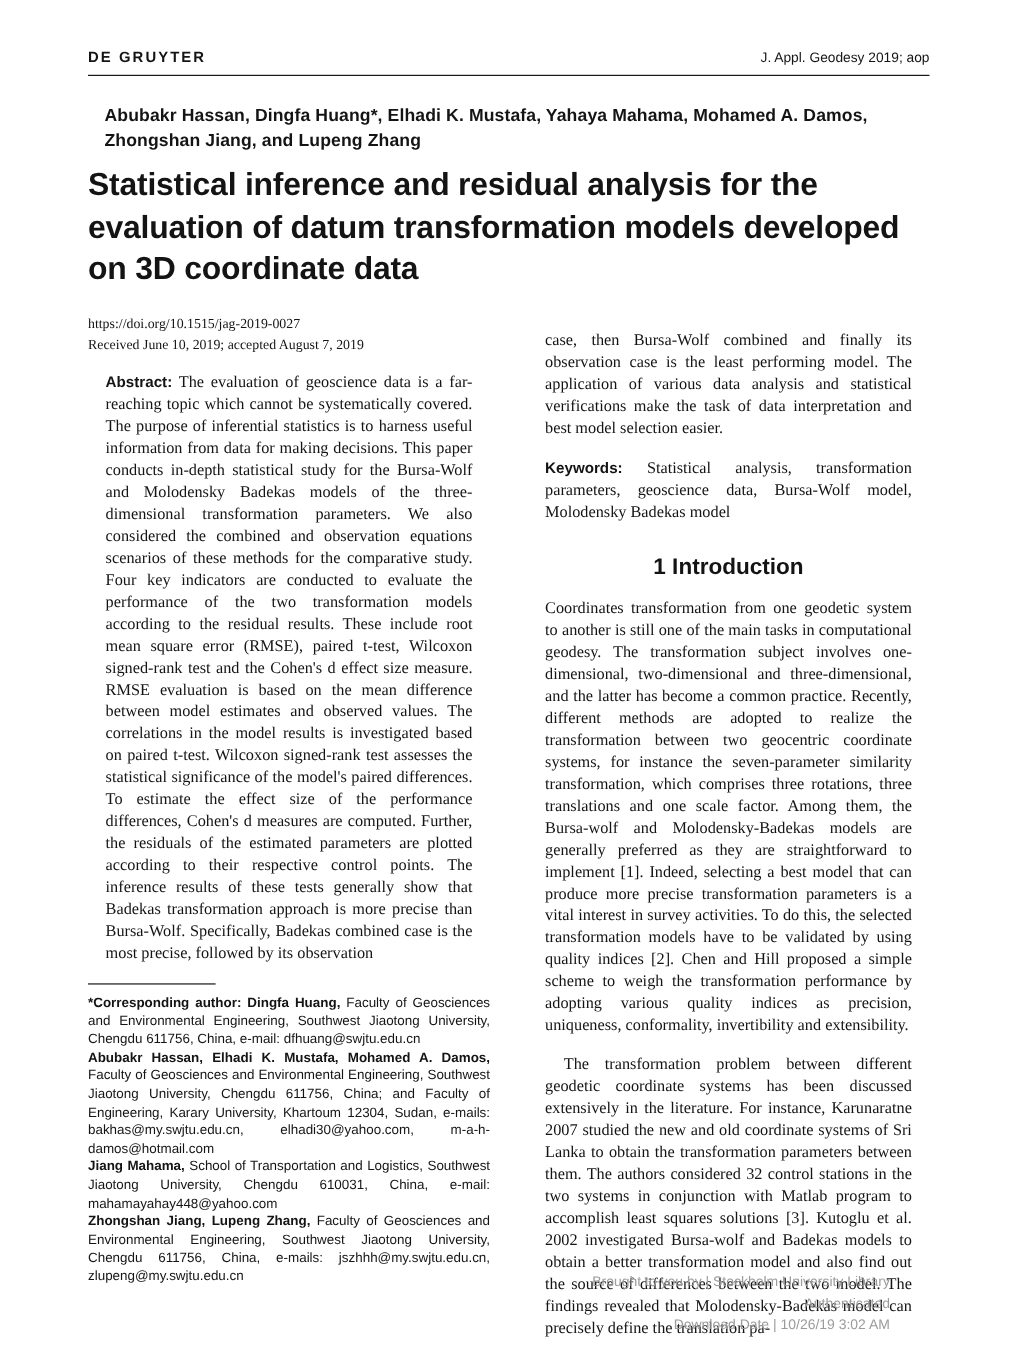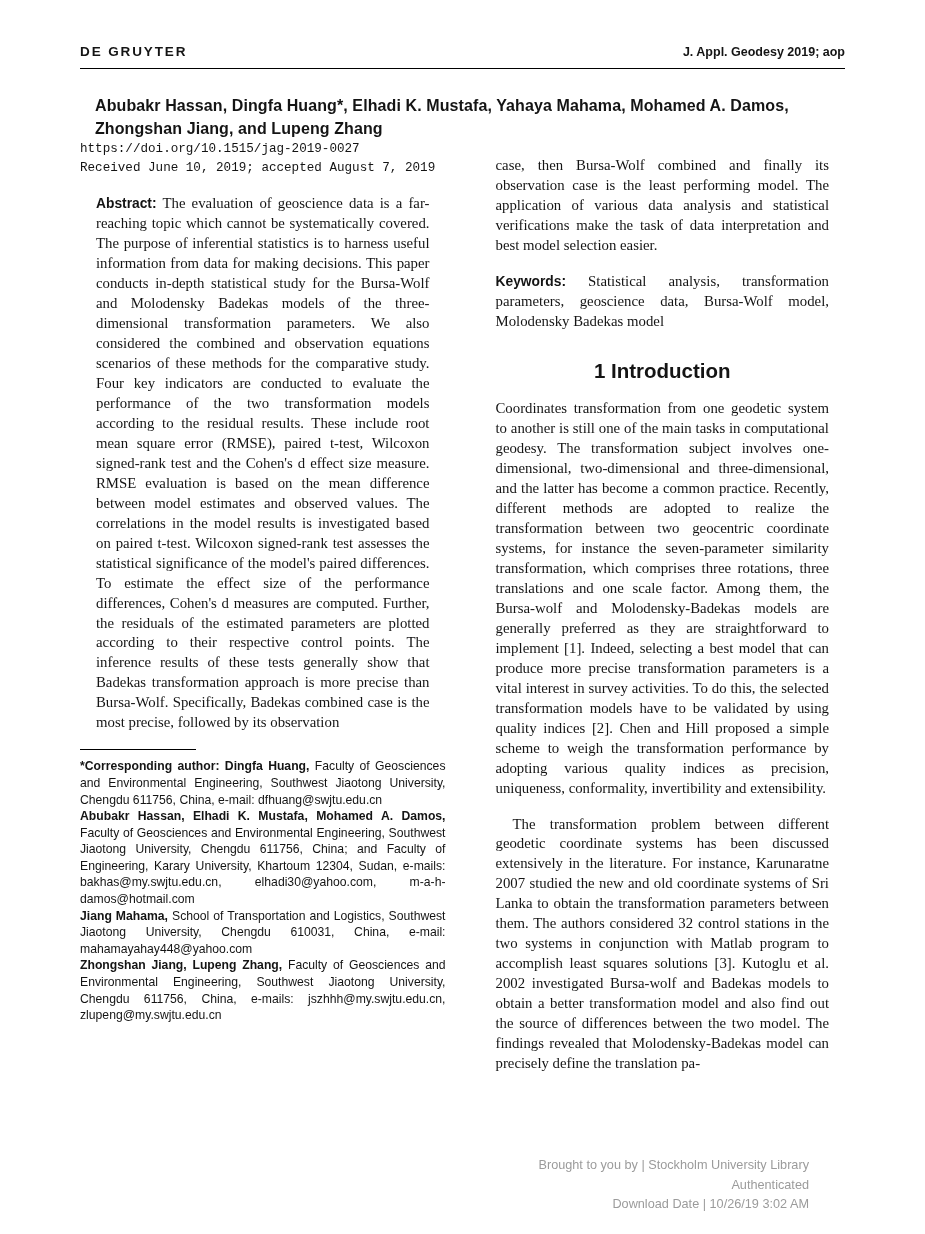--- a/index.html
+++ b/index.html
@@ -24,21 +24,20 @@
   }
   .header-left {
     font-family: "Liberation Sans", sans-serif;
     font-weight: bold;
     font-size: 13.5px;
     letter-spacing: 0.14em;
   }
   .header-right {
     font-family: "Liberation Sans", sans-serif;
     font-size: 12.5px;
-    font-weight: bold;
   }
   .authors {
     font-family: "Liberation Sans", sans-serif;
     font-weight: bold;
     font-size: 16px;
     line-height: 1.45;
     margin-top: 25px;
     letter-spacing: 0.1px;
     margin-left: 15px;
   }
@@ -49,21 +48,21 @@
     line-height: 1.32;
     letter-spacing: -0.2px;
     margin: 9px 0 21px 0;
   }
   .columns {
     display: flex;
     gap: 34px;
   }
   .col { flex: 1; min-width: 0; }
   .meta {
-    font-family: Liberation Mono, monospace;
+    font-family: Liberation Serif, serif;
     font-size: 12.6px;
     line-height: 1.5;
     margin-bottom: 15px;
   }
   .meta div { margin: 0; }
   .body-text {
     font-size: 14.8px;
     line-height: 1.35;
     text-align: justify;
     hyphens: auto;
@@ -114,20 +113,21 @@
 
 <div class="page">
 
   <div class="header">
     <div class="header-left">DE GRUYTER</div>
     <div class="header-right">J. Appl. Geodesy 2019; aop</div>
   </div>
 
   <div class="authors">Abubakr Hassan, Dingfa Huang*, Elhadi K. Mustafa, Yahaya Mahama, Mohamed A. Damos, Zhongshan Jiang, and Lupeng Zhang</div>
 
+  <h1 class="title">Statistical inference and residual analysis for the evaluation of datum transformation models developed on 3D coordinate data</h1>
 
   <div class="columns">
 
     <div class="col">
       <div class="meta">
         <div>https://doi.org/10.1515/jag-2019-0027</div>
         <div>Received June 10, 2019; accepted August 7, 2019</div>
       </div>
 
       <p class="body-text"><span class="inline-label">Abstract:</span><span> The evaluation of geoscience data is a far-reaching topic which cannot be systematically covered. The purpose of inferential statistics is to harness useful information from data for making decisions. This paper conducts in-depth statistical study for the Bursa-Wolf and Molodensky Badekas models of the three-dimensional transformation parameters. We also considered the combined and observation equations scenarios of these methods for the comparative study. Four key indicators are conducted to evaluate the performance of the two transformation models according to the residual results. These include root mean square error (RMSE), paired t-test, Wilcoxon signed-rank test and the Cohen's d effect size measure. RMSE evaluation is based on the mean difference between model estimates and observed values. The correlations in the model results is investigated based on paired t-test. Wilcoxon signed-rank test assesses the statistical significance of the model's paired differences. To estimate the effect size of the performance differences, Cohen's d measures are computed. Further, the residuals of the estimated parameters are plotted according to their respective control points. The inference results of these tests generally show that Badekas transformation approach is more precise than Bursa-Wolf. Specifically, Badekas combined case is the most precise, followed by its observation</span></p>

